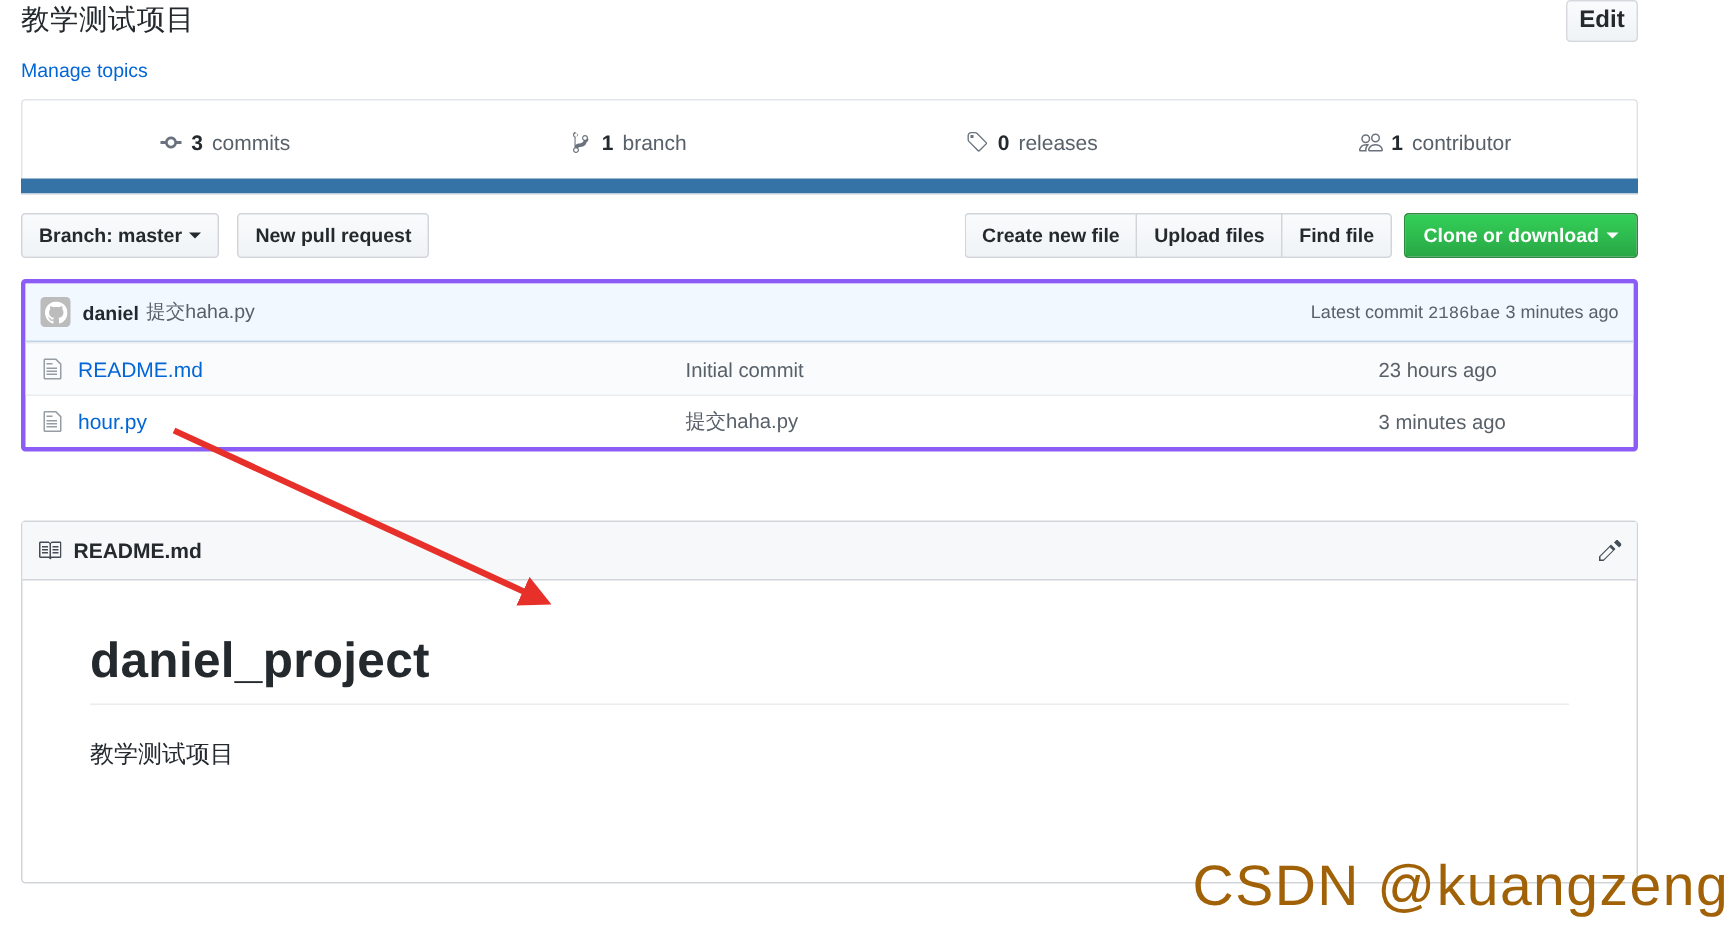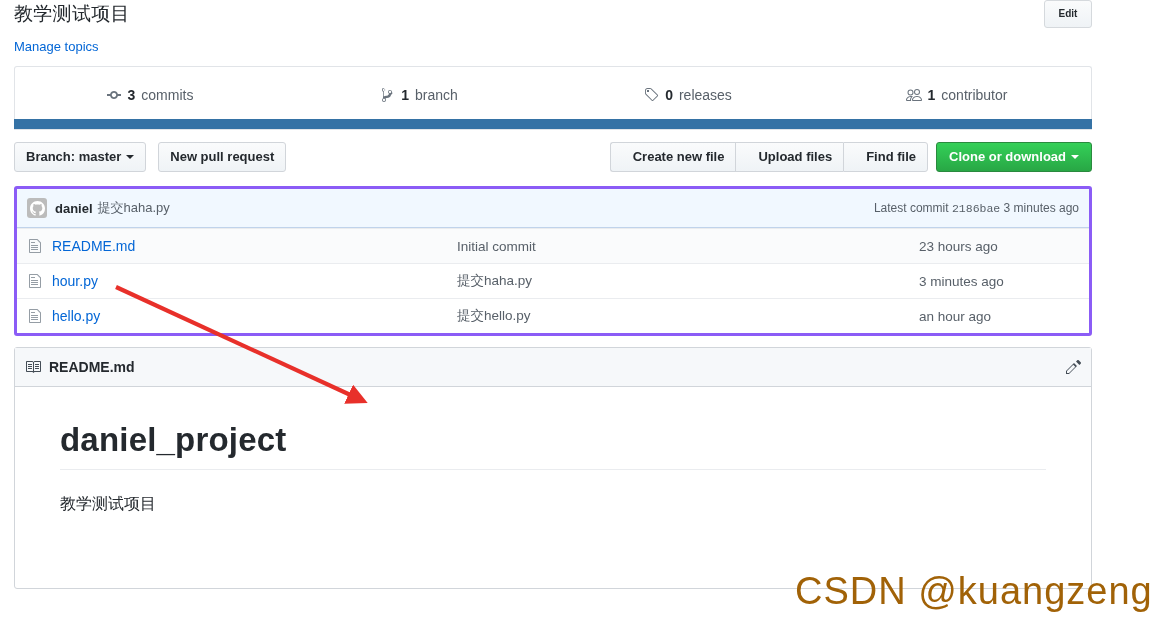--- a/index.html
+++ b/index.html
@@ -49,21 +49,21 @@
   }
 
   .edit-btn {
     position: absolute;
     right: 0px;
     top: 0px;
     width: 48px;
     height: 28px;
     line-height: 26px;
     text-align: center;
-    font-size: 10px;
+    font-size: 16px;
     font-weight: 600;
     color: #24292e;
     background: linear-gradient(#fafbfc, #eff3f6);
     border: 1px solid #d5d9dd;
     border-radius: 3px;
     cursor: pointer;
     box-sizing: border-box;
   }
 
   
@@ -161,21 +161,20 @@
   .toolbar-right {
     position: absolute;
     right: 0;
     top: 0;
     display: flex;
   }
   .btn-group { display: flex; }
   .btn-group .btn {
     border-radius: 0;
     border-right-width: 0;
-    padding-left: 22px;
   }
   .btn-group .btn:first-child { border-radius: 3px 0 0 3px; }
   .btn-group .btn:last-child {
     border-radius: 0 3px 3px 0;
     border-right-width: 1px;
   }
   .btn-green {
     margin-left: 8px;
     color: #fff;
     background: linear-gradient(#34d058, #28a745);
@@ -493,30 +492,20 @@
       <span class="file-ico">
         <svg width="16" height="16" viewBox="0 0 12 16" fill="currentColor">
             <path d="M6 5H2V4h4v1zM2 8h7V7H2v1zm0 2h7V9H2v1zm0 2h7v-1H2v1zm10-7.5V14c0 .55-.45 1-1 1H1c-.55 0-1-.45-1-1V2c0-.55.45-1 1-1h7.5L12 4.5zM11 5L8 2H1v12h10V5z"></path>
           </svg>
       </span>
       <span class="file-name">hour.py</span>
       <span class="file-msg">提交haha.py</span>
       <span class="file-age">3 minutes ago</span>
     </div>
 
-    <div class="file-row">
-      <span class="file-ico">
-        <svg width="16" height="16" viewBox="0 0 12 16" fill="currentColor">
-            <path d="M6 5H2V4h4v1zM2 8h7V7H2v1zm0 2h7V9H2v1zm0 2h7v-1H2v1zm10-7.5V14c0 .55-.45 1-1 1H1c-.55 0-1-.45-1-1V2c0-.55.45-1 1-1h7.5L12 4.5zM11 5L8 2H1v12h10V5z"></path>
-          </svg>
-      </span>
-      <span class="file-name">hello.py</span>
-      <span class="file-msg">提交hello.py</span>
-      <span class="file-age">an hour ago</span>
-    </div>
   </div>
 
   <div class="readme-box">
     <div class="readme-head">
       <span class="book-ico">
         <svg width="16" height="16" viewBox="0 0 16 16" fill="currentColor">
             <path d="M3 5h4v1H3V5zm0 3h4V7H3v1zm0 2h4V9H3v1zm11-5h-4v1h4V5zm0 2h-4v1h4V7zm0 2h-4v1h4V9zm2-6v9c0 .55-.45 1-1 1H9.5l-1 1-1-1H2c-.55 0-1-.45-1-1V3c0-.55.45-1 1-1h5.5l1 1 1-1H15c.55 0 1 .45 1 1zm-8 .5L7.5 3H2v9h6V3.5zm7-.5H9.5l-.5.5V12h6V3z"></path>
           </svg>
       </span>
       <span class="readme-title">README.md</span>

